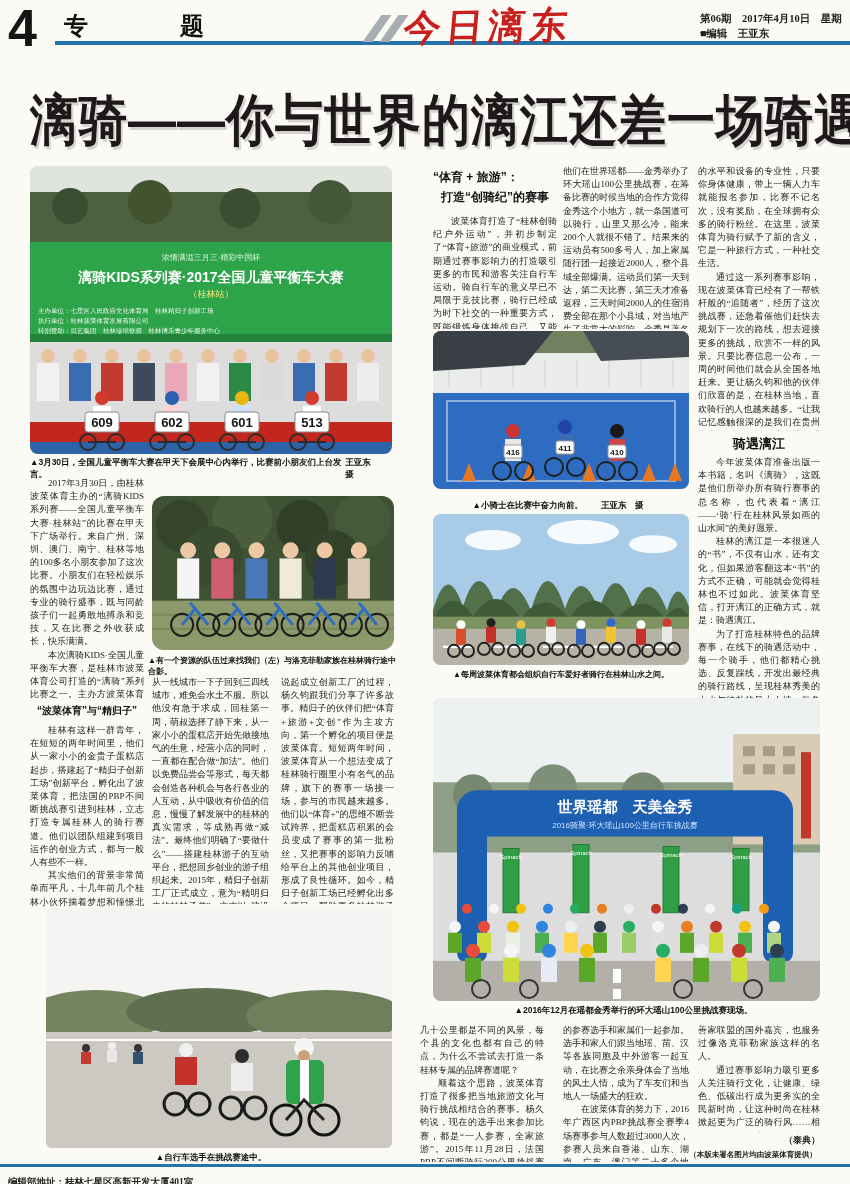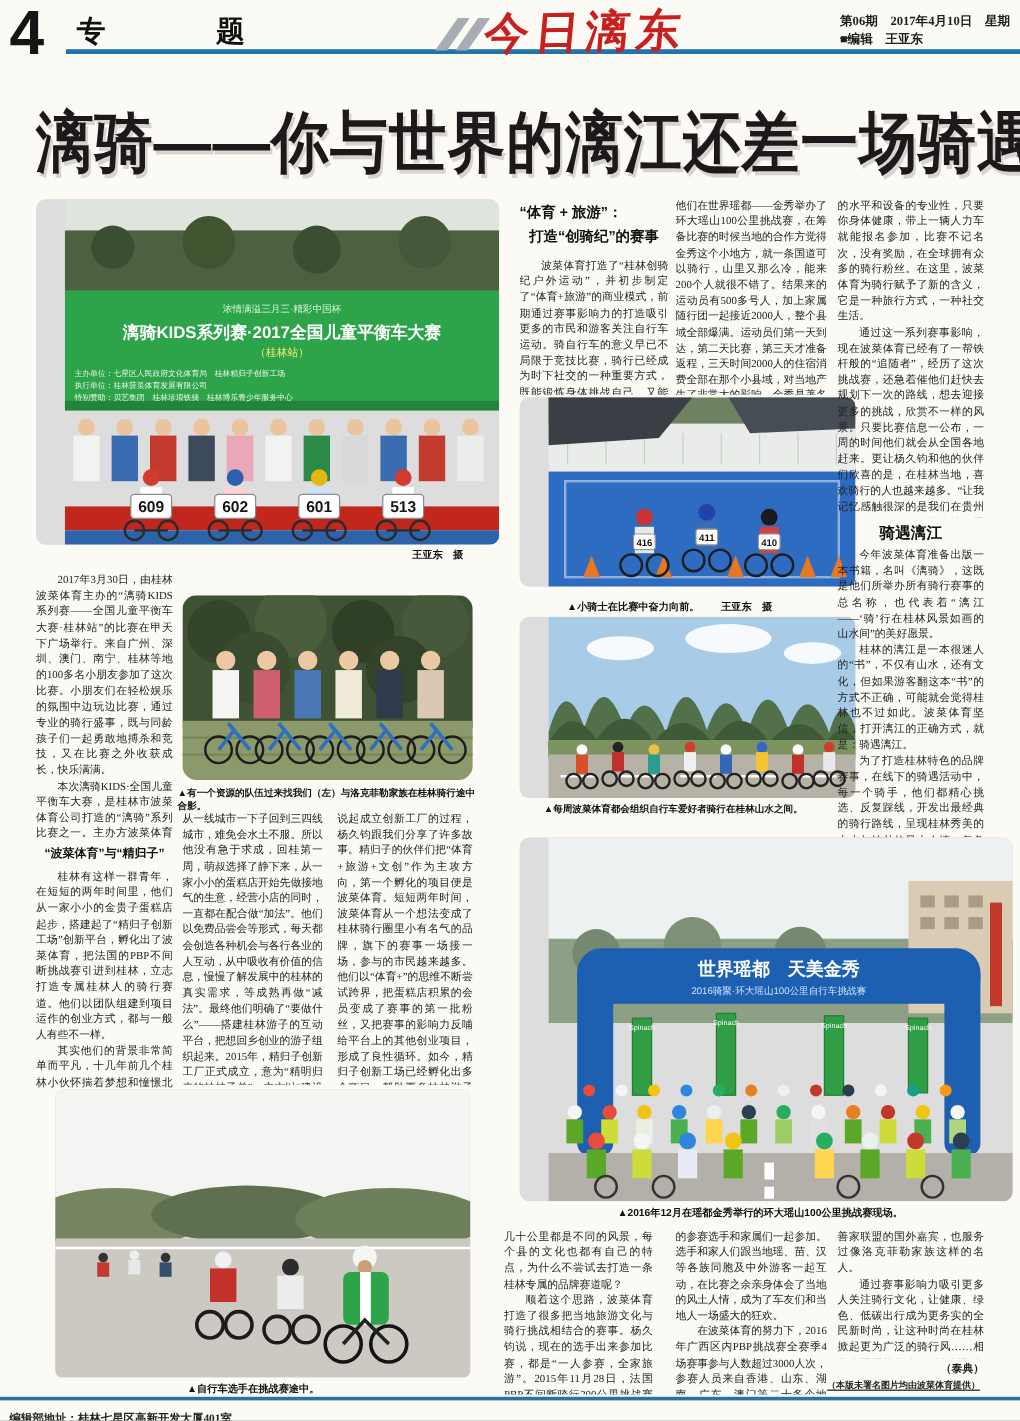--- a/index.html
+++ b/index.html
@@ -23,21 +23,21 @@
              font-family:"Liberation Serif",serif;}
   .colbody p.cont{text-indent:0;}
   .subhead{font-family:"Liberation Sans",sans-serif;font-weight:900;color:#111;}
   .caption{font-family:"Liberation Sans",sans-serif;font-weight:700;font-size:8.5px;color:#111;
            display:flex;align-items:center;}
   .caption.center{justify-content:center;gap:18px;}
   .caption .credit{margin-left:auto;padding-right:6px;}
   .caption.center .credit{margin-left:0;}
   .photo{overflow:hidden;background:#ddd;}
   .photo svg{display:block;width:100%;height:100%;}
-  .r8{border-radius:8px;padding-left:24px;} .r12{border-radius:12px;} .r6{border-radius:6px;}
+  .r8{border-radius:8px;} .r12{border-radius:12px;} .r6{border-radius:6px;}
   .byline{font-size:9px;text-align:right;font-weight:700;}
   .creditnote{font-family:"Liberation Sans",sans-serif;font-weight:700;font-size:7.5px;text-align:center;}
   .footerrow{display:flex;justify-content:space-between;font-size:9.5px;font-weight:700;
              font-family:"Liberation Serif",serif;color:#222;}
   svg text{font-family:"Liberation Sans",sans-serif;}
 </style>
 </head>
 <body>
 
 <div class="page">
@@ -128,20 +128,21 @@
         <circle cx="198" cy="276" r="8"></circle>
           <circle cx="226" cy="276" r="8"></circle>
           <line x1="198" y1="276" x2="226" y2="276"></line>
         <circle cx="268" cy="276" r="8"></circle>
           <circle cx="296" cy="276" r="8"></circle>
           <line x1="268" y1="276" x2="296" y2="276"></line>
       </g>
     </svg>
   </div>
   <div class="abs caption" style="left:30px;top:457px;width:362px;">
+    <span>▲3月30日，全国儿童平衡车大赛在甲天下会展中心内举行，比赛前小朋友们上台发言。</span>
     <span class="credit">王亚东　摄</span>
   </div>
 
   <div class="abs colbody" style="left:30px;top:477px;width:114px;height:224px;">
     <p>2017年3月30日，由桂林波菜体育主办的“漓骑KIDS系列赛——全国儿童平衡车大赛·桂林站”的比赛在甲天下广场举行。来自广州、深圳、澳门、南宁、桂林等地的100多名小朋友参加了这次比赛。小朋友们在轻松娱乐的氛围中边玩边比赛，通过专业的骑行盛事，既与同龄孩子们一起勇敢地搏杀和竞技，又在比赛之外收获成长，快乐满满。</p>
     <p>本次漓骑KIDS·全国儿童平衡车大赛，是桂林市波菜体育公司打造的“漓骑”系列比赛之一。主办方波菜体育是由“精归子”创新平台孵化的企业，创建者是几个辞职回乡创业的桂林子弟，“起名叫‘波菜’是源于我们80后这一代对动画片《大力水手》的喜爱和怀念，片中的大力水手吃了菠菜就会力大无比，能量满满，所以取了菠菜的同音‘波菜’，象征着能量、健康、积极、勇敢。”</p>
   </div>
   <div class="abs subhead" style="left:30px;top:704px;width:114px;font-size:10px;text-align:center;">“波菜体育”与“精归子”</div>
   <div class="abs colbody" style="left:30px;top:724px;width:114px;height:184px;">
     <p>桂林有这样一群青年，在短短的两年时间里，他们从一家小小的金贵子蛋糕店起步，搭建起了“精归子创新工场”创新平台，孵化出了波菜体育，把法国的PBP不间断挑战赛引进到桂林，立志打造专属桂林人的骑行赛道。他们以团队组建到项目运作的创业方式，都与一般人有些不一样。</p>
@@ -486,21 +487,21 @@
   </div>
   <div class="abs colbody" style="left:563px;top:1024px;width:126px;height:138px;">
     <p class="cont">的参赛选手和家属们一起参加。选手和家人们跟当地瑶、苗、汉等各族同胞及中外游客一起互动，在比赛之余亲身体会了当地的风土人情，成为了车友们和当地人一场盛大的狂欢。</p>
     <p>在波菜体育的努力下，2016年广西区内PBP挑战赛全赛季4场赛事参与人数超过3000人次，参赛人员来自香港、山东、湖南、广东、澳门等二十多个地区，以及广西境内所有城市，是2016年广西境内最具影响力的骑行活动之一。PBP（Paris-Brest-Paris，巴黎-布雷斯特-巴黎）挑战赛于1891年正式创立于法国巴黎，至今已有125年历史，是全世界挑战难度最大、骑行距离最长、参赛人数最多的自行车挑战赛之一。挑战赛本身不限制参赛者</p>
   </div>
   <div class="abs colbody" style="left:698px;top:1024px;width:122px;height:108px;">
     <p class="cont">善家联盟的国外嘉宾，也服务过像洛克菲勒家族这样的名人。</p>
     <p>通过赛事影响力吸引更多人关注骑行文化，让健康、绿色、低碳出行成为更务实的全民新时尚，让这种时尚在桂林掀起更为广泛的骑行风……相信在不远的将来，“创骑纪”在具有更为广泛的群众基础和专业赛事经验以后，将凭借PBP不间断骑行挑战赛的成果，打造属于我们自己的“环漓江”、“醉桂林”等自行车品牌赛道，影响更多全国甚至世界的挑战者慕名来桂林参加比赛，让越来越多人选择用自行车的方式去亲近桂林，遇见一个真正的漓江。</p>
   </div>
   <div class="abs byline" style="left:698px;top:1134px;width:122px;">（泰典）</div>
-  <div class="abs creditnote" style="left:686px;top:1150px;width:134px;text-decoration:underline;">（本版未署名图片均由波菜体育提供）</div>
+  <div class="abs creditnote" style="left:686px;top:1150px;width:134px;">（本版未署名图片均由波菜体育提供）</div>
 
   <div class="abs rule" style="left:0;top:1164px;width:850px;height:3px;"></div>
   <div class="abs footerrow" style="left:8px;top:1176px;width:834px;flex-direction:column;">
     <span>编辑部地址：桂林七星区高新开发大厦401室</span>
     <span>邮政编码：541002</span>
     <span>编辑部电话：(0773)2196972</span>
     <span>投稿邮箱：jinrilidong@126.com</span>
     <span>桂林日报印刷厂　承印</span>
   </div>
 

